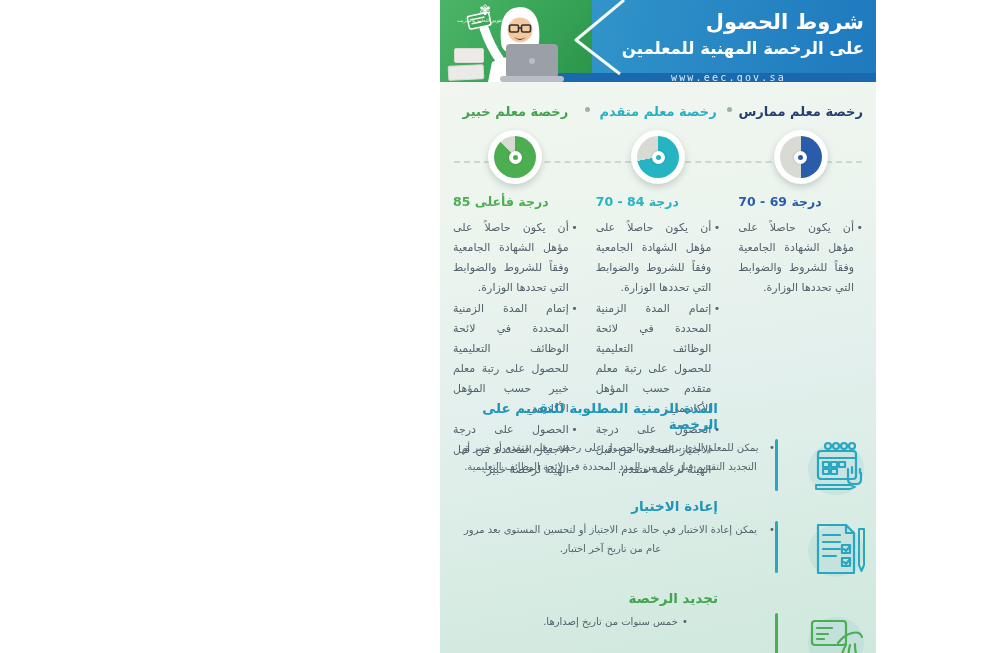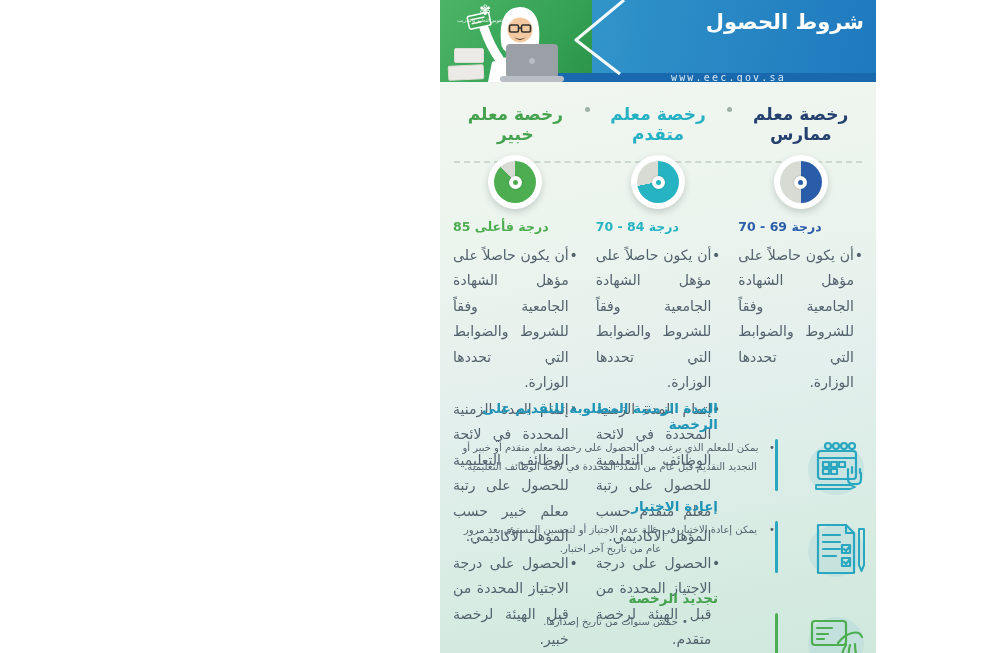--- a/index.html
+++ b/index.html
@@ -21,29 +21,29 @@
   .bubble-tail{position:absolute;top:0;left:118px;width:100px;height:80px;z-index:4;}
   .charsvg{position:absolute;top:2px;left:14px;width:130px;height:80px;z-index:5;}
   .papers{position:absolute;bottom:2px;left:8px;z-index:2;}
   .paper{background:#eceae6;border:1px solid #dcdad4;width:28px;height:13px;margin-top:2px;border-radius:2px;}
   
   .cols{position:absolute;top:95px;left:4px;right:4px;height:300px;display:flex;}
   .cols .donut-line{position:absolute;top:66px;left:10px;right:10px;border-top:2px dashed #ccd7cd;z-index:0;}
   .dot-sep{position:absolute;top:12px;width:5px;height:5px;border-radius:50%;background:#9db1a4;z-index:2;}
   .col{width:33.33%;padding:0 9px;box-sizing:border-box;position:relative;}
   .col:nth-child(2),.col:nth-child(3){border-left:2px dotted #c0cec3;}
-  .col-title{text-align:center;font-size:17px;font-weight:bold;margin-top:9px;}
+  .col-title{text-align:center;font-size:13px;font-weight:bold;margin-top:9px;}
   .donut-wrap{display:flex;justify-content:center;margin-top:11px;position:relative;z-index:1;}
   .donut-outer{width:54px;height:54px;border-radius:50%;background:#ffffff;box-shadow:0 3px 7px rgba(40,70,60,.22);
                display:flex;align-items:center;justify-content:center;}
   .donut{width:42px;height:42px;border-radius:50%;display:flex;align-items:center;justify-content:center;}
   .hub{width:13px;height:13px;border-radius:50%;background:#ffffff;display:flex;align-items:center;justify-content:center;box-shadow:0 0 2px rgba(0,0,0,.25);}
   .hub-dot{width:5px;height:5px;border-radius:50%;}
   .score{text-align:left;font-size:12.5px;font-weight:bold;margin-top:10px;direction:ltr;}
-  .col-bullets{margin-top:9px;font-size:14px;color:#52616c;line-height:1.82;text-align:justify;}
+  .col-bullets{margin-top:9px;font-size:11px;color:#52616c;line-height:1.82;text-align:justify;}
   .b{position:relative;padding-right:9px;margin-bottom:1px;}
   .b::before{content:"•";position:absolute;right:0;top:0;color:#52616c;}
   
   .section{position:absolute;left:10px;right:10px;}
   .sec-title{font-size:13.5px;font-weight:bold;text-align:right;margin-left:0;margin-right:148px;margin-bottom:7px;}
   .sec-body{display:flex;align-items:flex-start;}
   .icon-col{width:80px;display:flex;align-items:center;justify-content:flex-start;position:relative;flex:none;}
   .halo{position:absolute;right:2px;top:4px;width:56px;height:52px;border-radius:50%;background:rgba(168,212,214,.35);}
   .vbar{width:3px;height:52px;border-radius:2px;margin-right:8px;flex:none;}
   .sec-icon{position:relative;z-index:1;flex:none;}
@@ -97,20 +97,21 @@
 
         <rect x="46" y="74" width="64" height="6" rx="3" fill="#b9bec4"></rect>
       </svg>
 
       <svg class="bubble-tail" viewBox="0 0 100 80">
         <polyline points="66,0 18,40 62,74" fill="none" stroke="#ffffff" stroke-width="3" stroke-linejoin="round" opacity="0.95"></polyline>
       </svg>
 
       <div class="hdr-title">
         <div class="l1">شروط الحصول</div>
+        <div class="l2">على الرخصة المهنية للمعلمين</div>
       </div>
 
       <div class="hdr-stripe">
         <span class="hdr-url">www.eec.gov.sa</span>
       </div>
     </div>
 
     <div class="cols">
       <div class="donut-line"></div>
       <div class="dot-sep" style="right:calc(33.33% - 3px);"></div>

